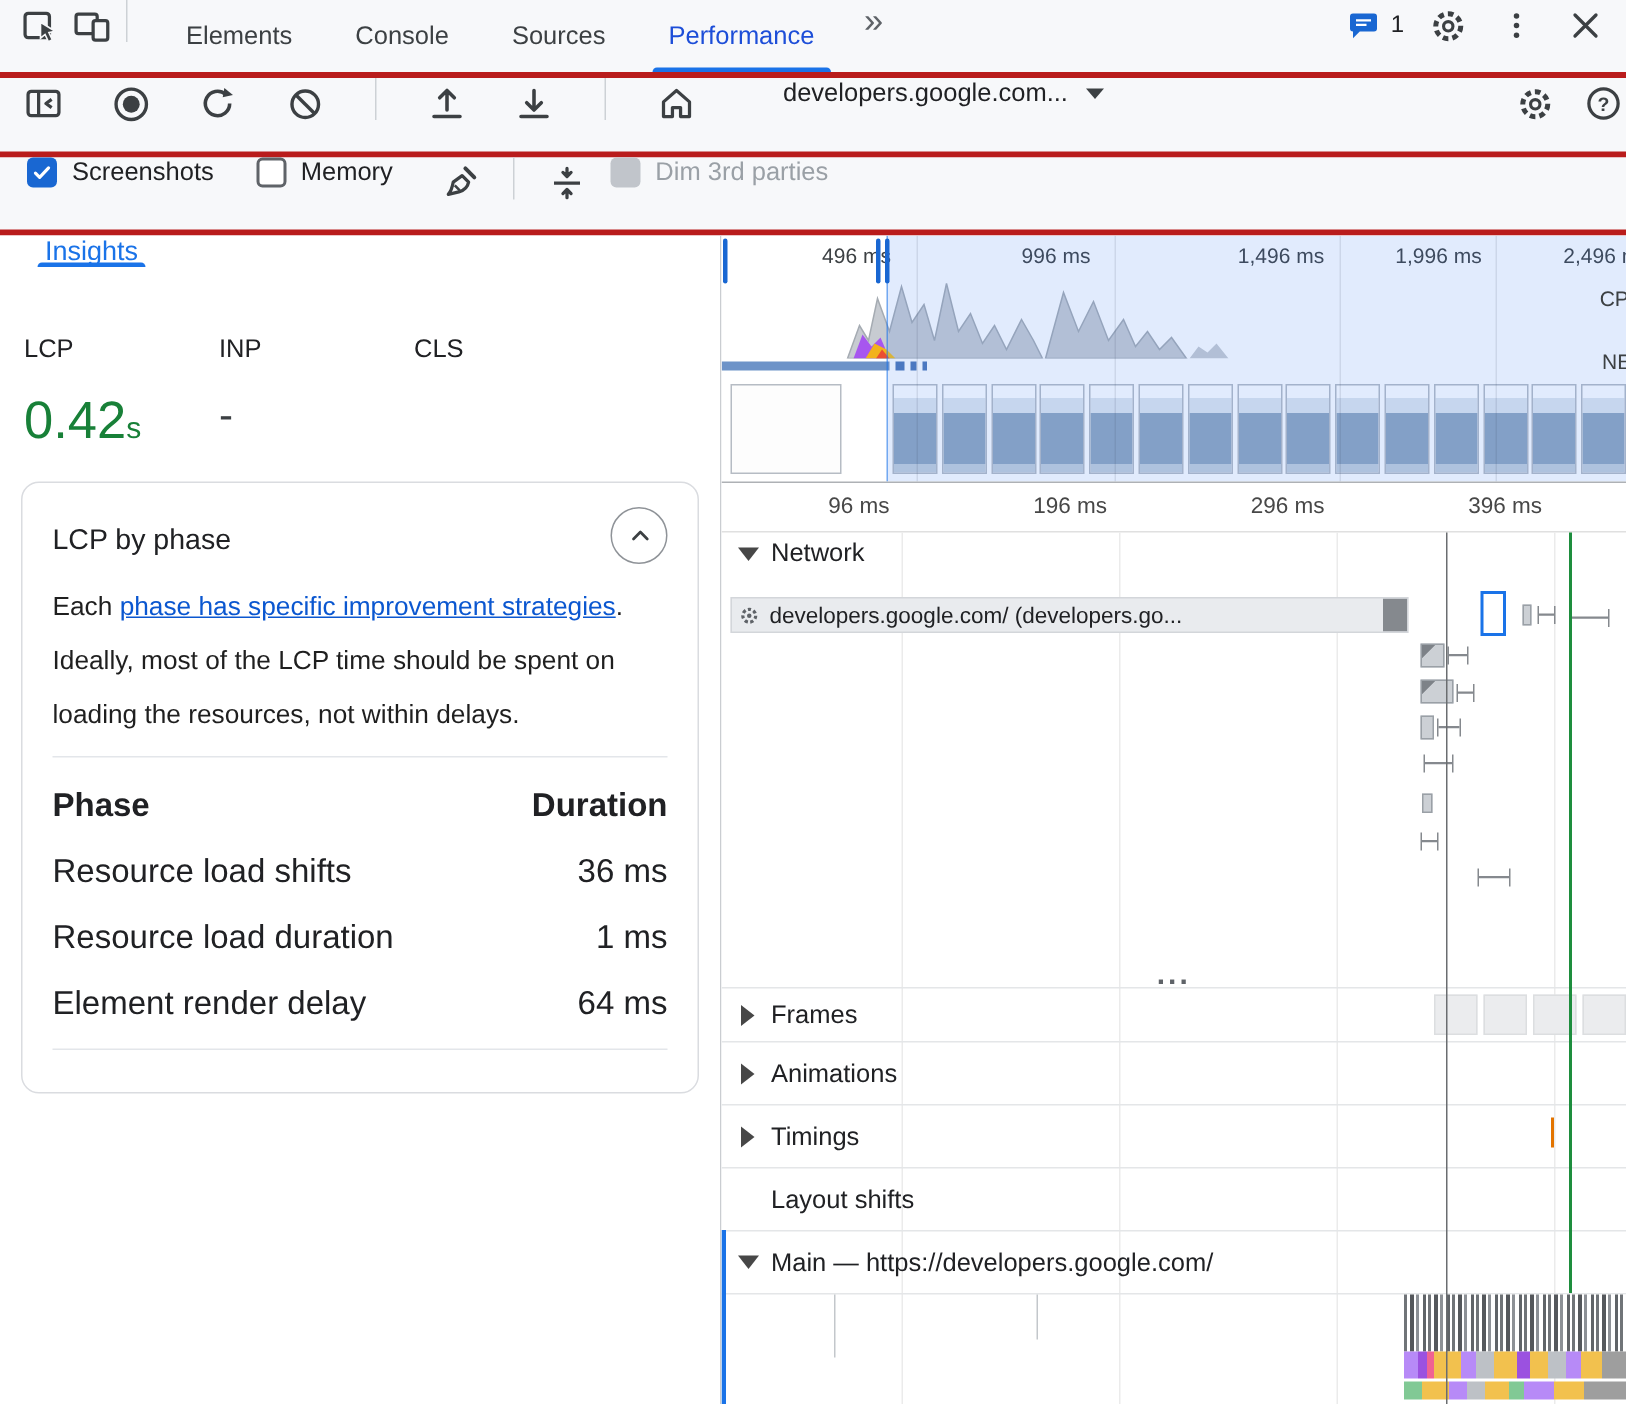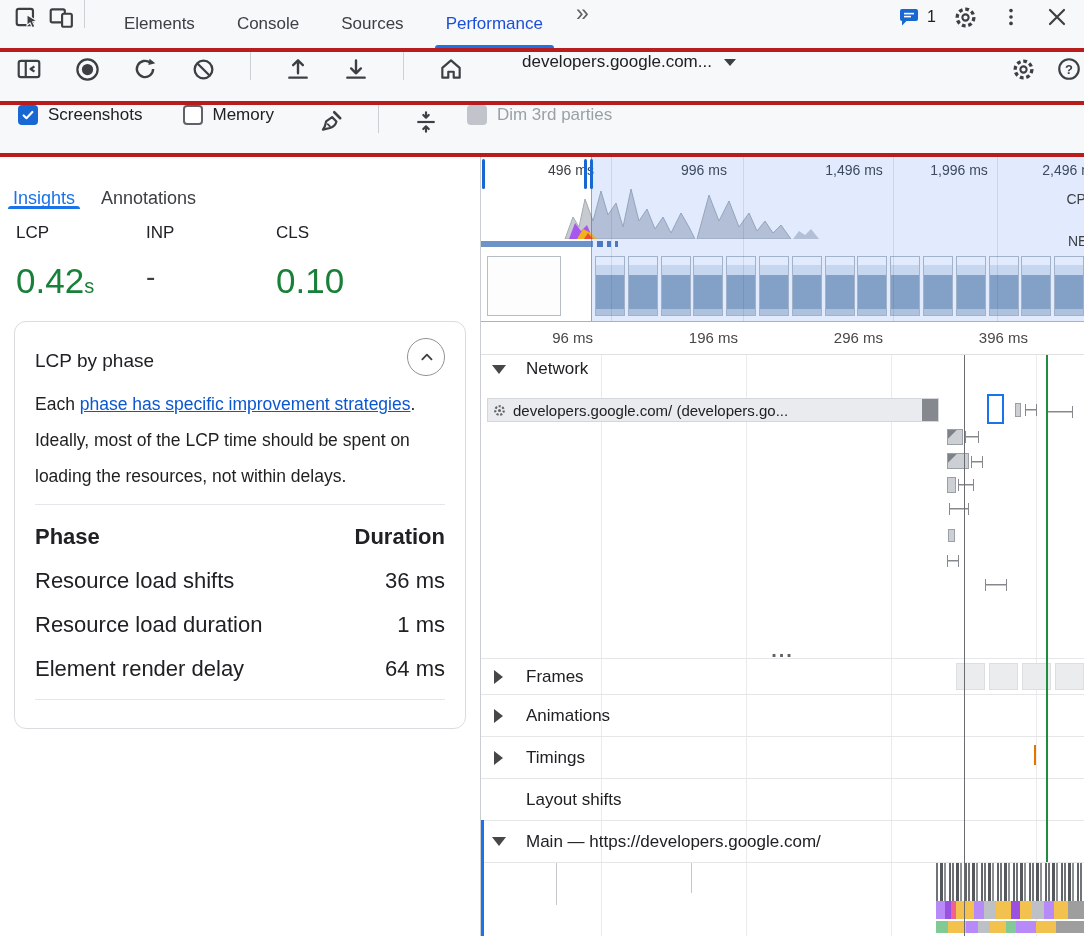--- a/index.html
+++ b/index.html
@@ -2,21 +2,21 @@
 <html><head>
 <meta charset="utf-8">
 <style>
   *{box-sizing:border-box;margin:0;padding:0}
   html,body{width:1084px;height:936px;overflow:hidden;background:#fff;
     font-family:"Liberation Sans",sans-serif;color:#202124}
   svg{display:block}
   .toolbar{display:flex;align-items:flex-start;background:#f7f8fa;border-bottom:4px solid #b91c1c}
   #row1{height:52px;padding:0 10px}
   #row2{height:53px;padding:0 12px;gap:24px}
-  #row3{height:52px;padding:0 18px;gap:24px}
+  #row3{height:52px;padding:0 18px;gap:12px}
   .icon-btn{display:flex;align-items:center;justify-content:center;width:34px;height:34px;border-radius:4px;flex:0 0 auto;background:transparent;border:none}
   .vdiv{width:1px;height:28px;background:#cdd1d5;margin:0 6px;flex:0 0 auto}
   .tabs{display:flex;height:100%;margin-left:12px}
   .tab{display:flex;align-items:center;padding:0 21px;font-size:17px;color:#3c4043;position:relative}
   .tab.sel{color:#1d4ed8}
   .tab.sel::after{content:"";position:absolute;left:10px;right:10px;bottom:0;height:3px;background:#1a73e8;border-radius:3px 3px 0 0}
   .more{font-size:23px;color:#5f6368;padding:0 12px}
   .right-group{margin-left:auto;display:flex;align-items:center;gap:12px}
   .msg{display:flex;align-items:center;gap:6px}
   .msg-count{font-size:16px;color:#202124}
@@ -25,21 +25,21 @@
   .cb{width:20px;height:20px;border-radius:4px;flex:0 0 auto}
   .cb.checked{background:#1967d2;display:flex;align-items:center;justify-content:center}
   .cb.empty{border:2px solid #5f6368;background:#fff}
   .cb.disabled{background:#c1c5cb}
   .cb-label{font-size:17px;margin:0 16px 0 10px}
   .cb-label.dim{color:#9aa0a6}
   .check-group{display:flex;align-items:center}
 
   .content{display:flex;height:779px}
   .sidebar{width:481px;border-right:1px solid #cacdd1;background:#fff;flex:0 0 auto;overflow:hidden}
-  .side-tabs{display:flex;height:52px;align-items:flex-end;padding:0 0}
+  .side-tabs{display:flex;height:52px;align-items:flex-start;padding:0 17px}
   .side-tab{padding:0 13px;display:flex;align-items:center;font-size:18px;color:#3c4043;position:relative}
   .side-tab.sel{color:#1a73e8;font-weight:500}
   .side-tab.sel::after{content:"";position:absolute;left:8px;right:8px;bottom:0;height:3px;background:#1a73e8;border-radius:3px 3px 0 0}
   .metrics{display:flex;padding:14px 16px 4px}
   .metric{width:130px}
   .metric-label{font-size:17px;margin-bottom:18px;color:#202124}
   .metric-value{font-size:35px;color:#188038;white-space:nowrap}
   .metric-value .unit{font-size:20px}
   .metric-value.na{color:#3c4043;font-size:28px}
   .card{margin:16px 14px;border:1px solid #dadce0;border-radius:12px;padding:16px 20px 20px}
@@ -74,21 +74,21 @@
   .ov-label-right{position:absolute;right:-12px;font-size:14px;color:#3c4043;z-index:6}
   
   #t-ruler{position:relative;height:33px;border-bottom:1px solid #e0e0e0}
   .t-tick-label{position:absolute;top:7px;transform:translateX(-100%);padding-right:8px;font-size:15px;color:#474747;white-space:nowrap}
   
   #t-body{position:relative;height:581px}
   .gridline{position:absolute;top:0;bottom:0;width:1px;background:#ebebeb;z-index:0}
   .vline-dark{position:absolute;left:483px;top:0;bottom:0;width:1px;background:#6a6d70;z-index:2}
   .vline-green{position:absolute;left:565px;top:0;height:507px;width:2px;background:#1e8e3e;z-index:2}
   .track-accent{position:absolute;left:0;top:465px;bottom:0;width:3px;background:#1a73e8;z-index:3}
-  .trk{position:relative;display:flex;align-items:center;padding-left:10px;gap:20px;z-index:1}
+  .trk{position:relative;display:flex;align-items:center;padding-left:10px;gap:8px;z-index:1}
   .trk.bt{border-top:1px solid #e4e6e8}
   .arrow-slot{width:15px;display:flex;justify-content:center;flex:0 0 auto}
   .tri-down{width:0;height:0;border-left:7px solid transparent;border-right:7px solid transparent;border-top:9px solid #474747}
   .tri-right{width:0;height:0;border-top:7px solid transparent;border-bottom:7px solid transparent;border-left:9px solid #474747}
   .trk-label{font-size:17px;color:#202124;white-space:nowrap}
   #netbody{position:relative;height:275px;z-index:1}
   .net-chip{position:absolute;top:15px;left:6px;width:452px;height:24px;background:#e9ebee;border:1px solid #d3d6da;display:flex;align-items:center;gap:6px;padding-left:4px;font-size:15px;color:#202124;white-space:nowrap;overflow:hidden}
   .chip-cap{margin-left:auto;width:16px;height:100%;background:#85898e;flex:0 0 auto}
   .b-block{position:absolute;background:#ccd0d5;border:1px solid #9aa0a6}
   .b-tri{background:linear-gradient(135deg,#7d8288 0 6px,rgba(0,0,0,0) 6.5px),#ccd0d5}
@@ -266,37 +266,33 @@
   </div>
 </div>
 
 <div class="content">
 
   <aside class="sidebar">
     <div class="side-tabs">
       <div class="side-tab sel">
           <span>Insights</span>
         </div>
-      <div class="side-tab">
-          <span>Annotations</span>
-        </div>
     </div>
 
     <div class="metrics">
       <div class="metric">
         <div class="metric-label">LCP</div>
         <div class="metric-value"><span>0.42</span><span class="unit">s</span></div>
       </div>
       <div class="metric">
         <div class="metric-label">INP</div>
         <div class="metric-value na"><span>-</span></div>
       </div>
       <div class="metric">
         <div class="metric-label">CLS</div>
-        <div class="metric-value"><span>0.10</span></div>
       </div>
     </div>
 
     <div class="card">
       <div class="card-head">
         <div class="card-title">LCP by phase</div>
         <button class="collapse-btn">
           <svg width="22" height="22" viewBox="0 0 24 24">
             <path d="M8 14.5 L13 9.5 L18 14.5" fill="none" stroke="#3c4043" stroke-width="2" stroke-linecap="round" stroke-linejoin="round"></path>
           </svg>

